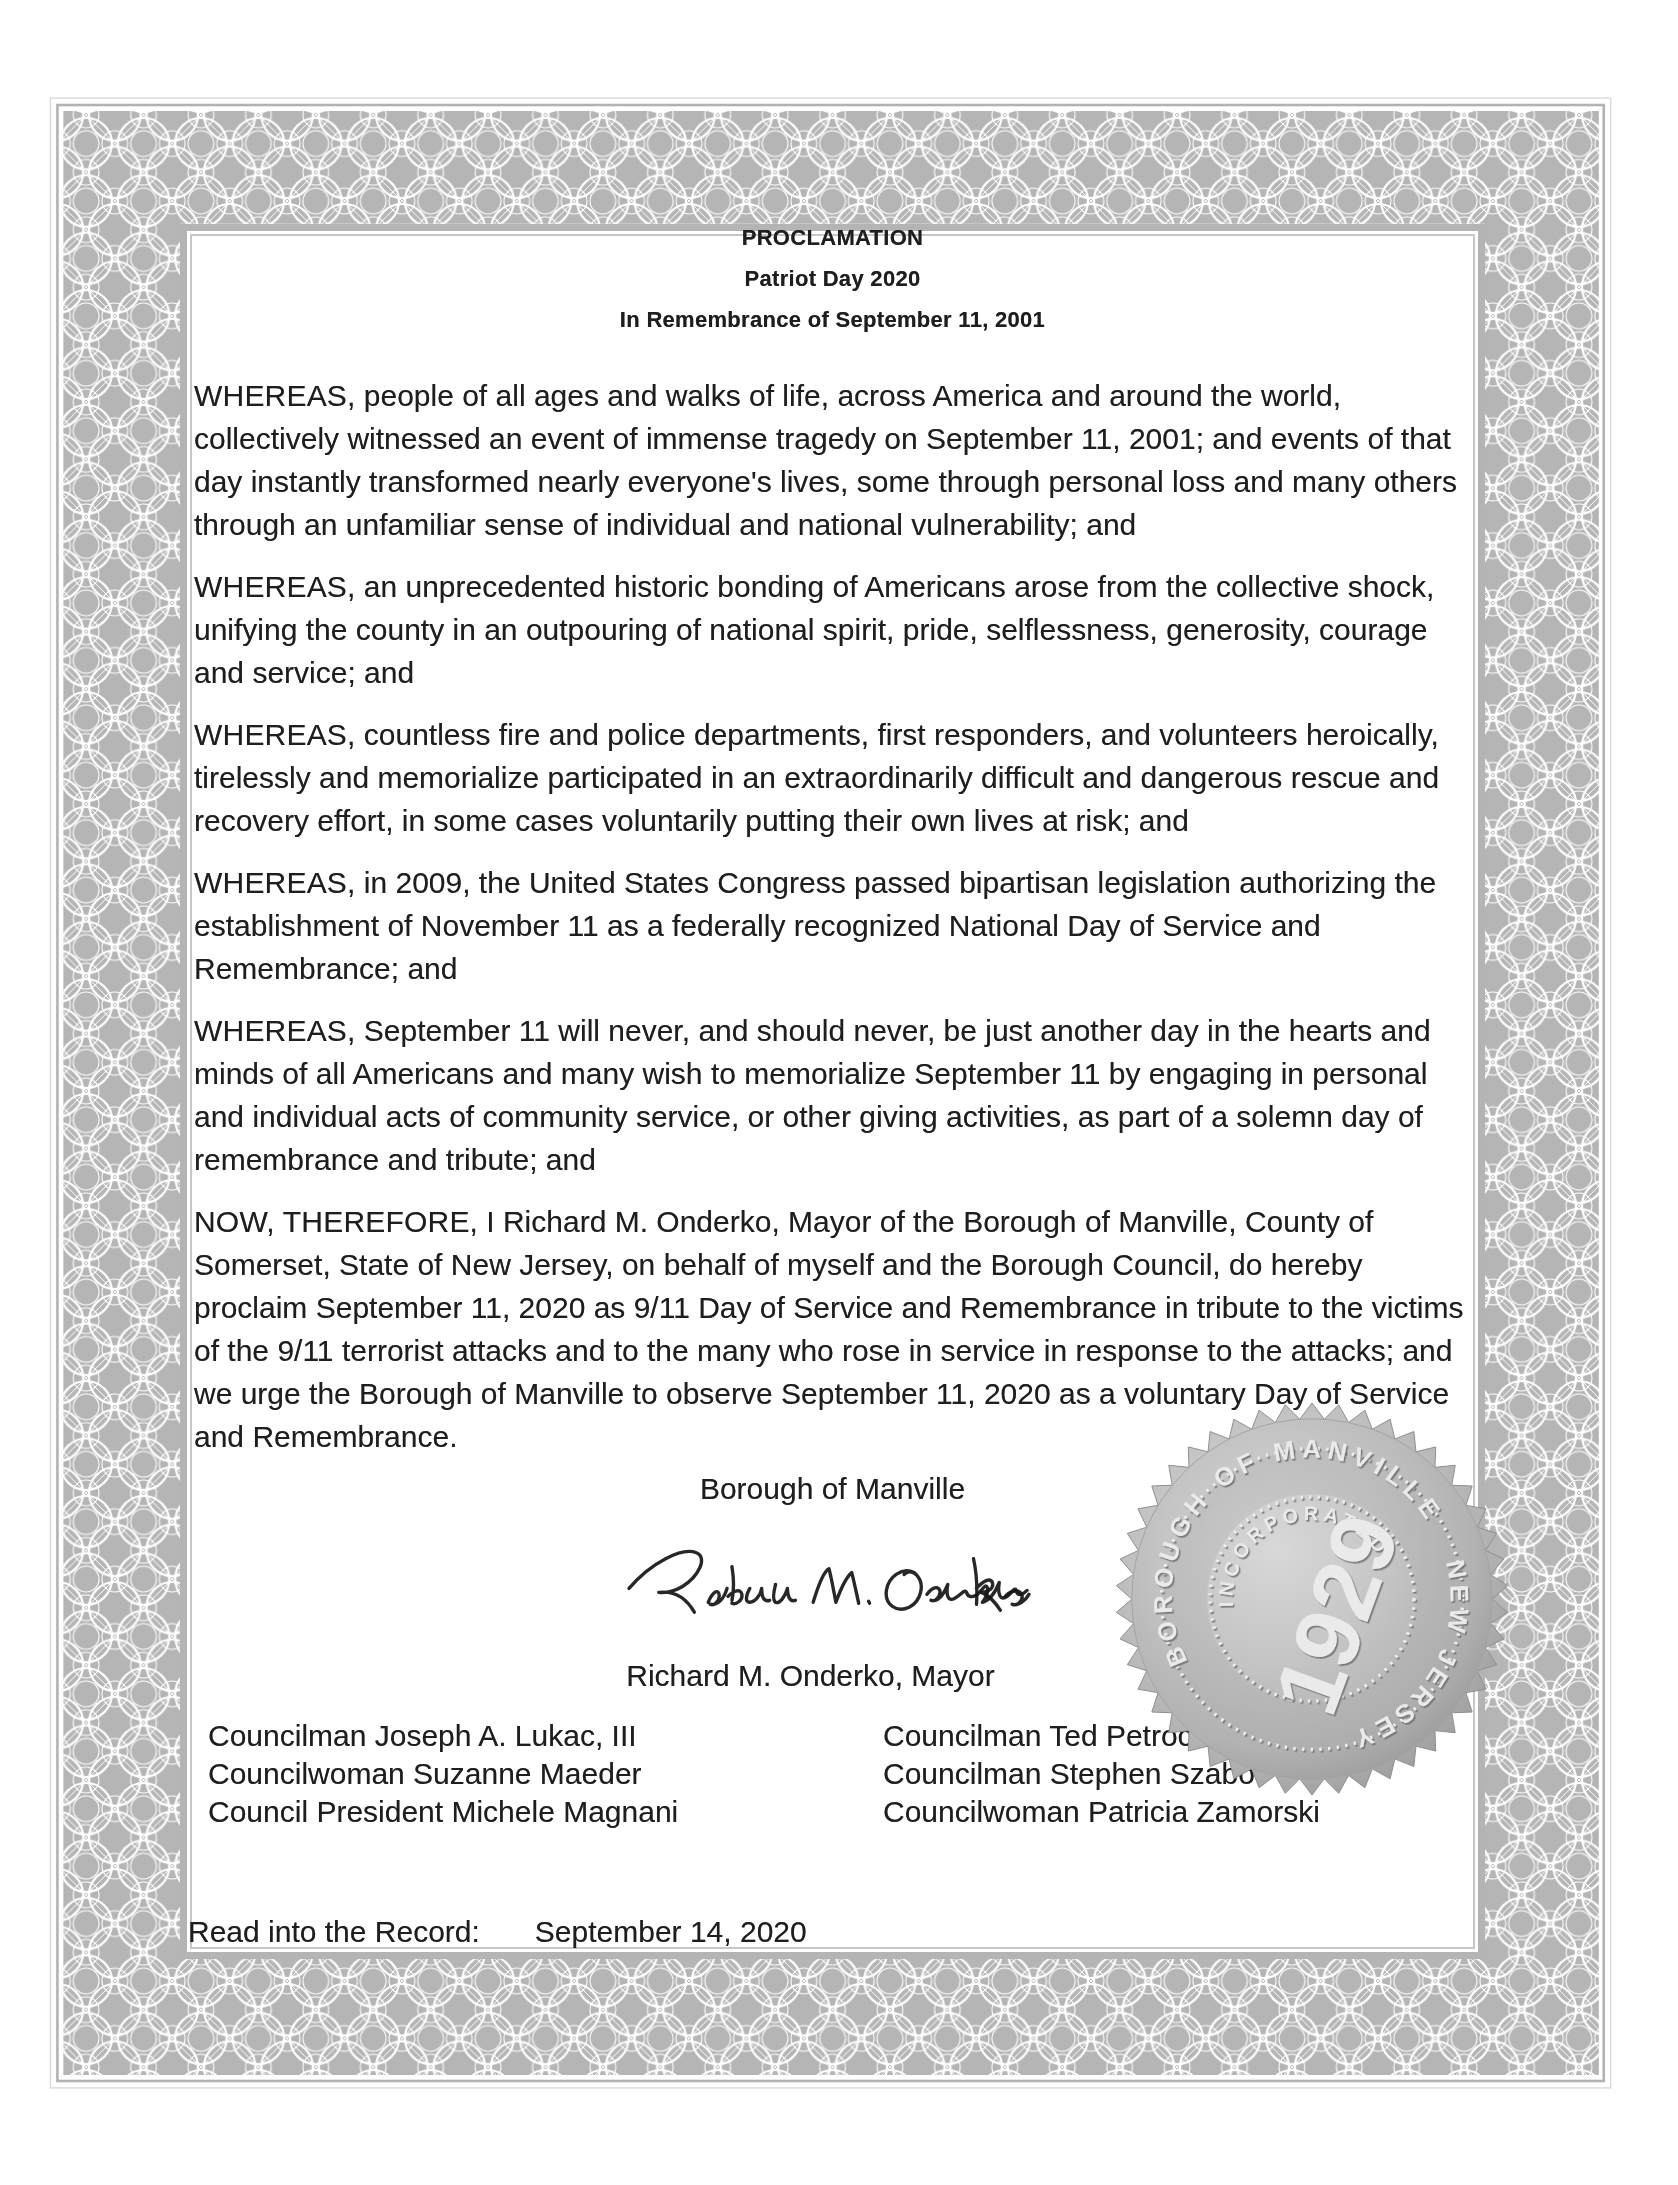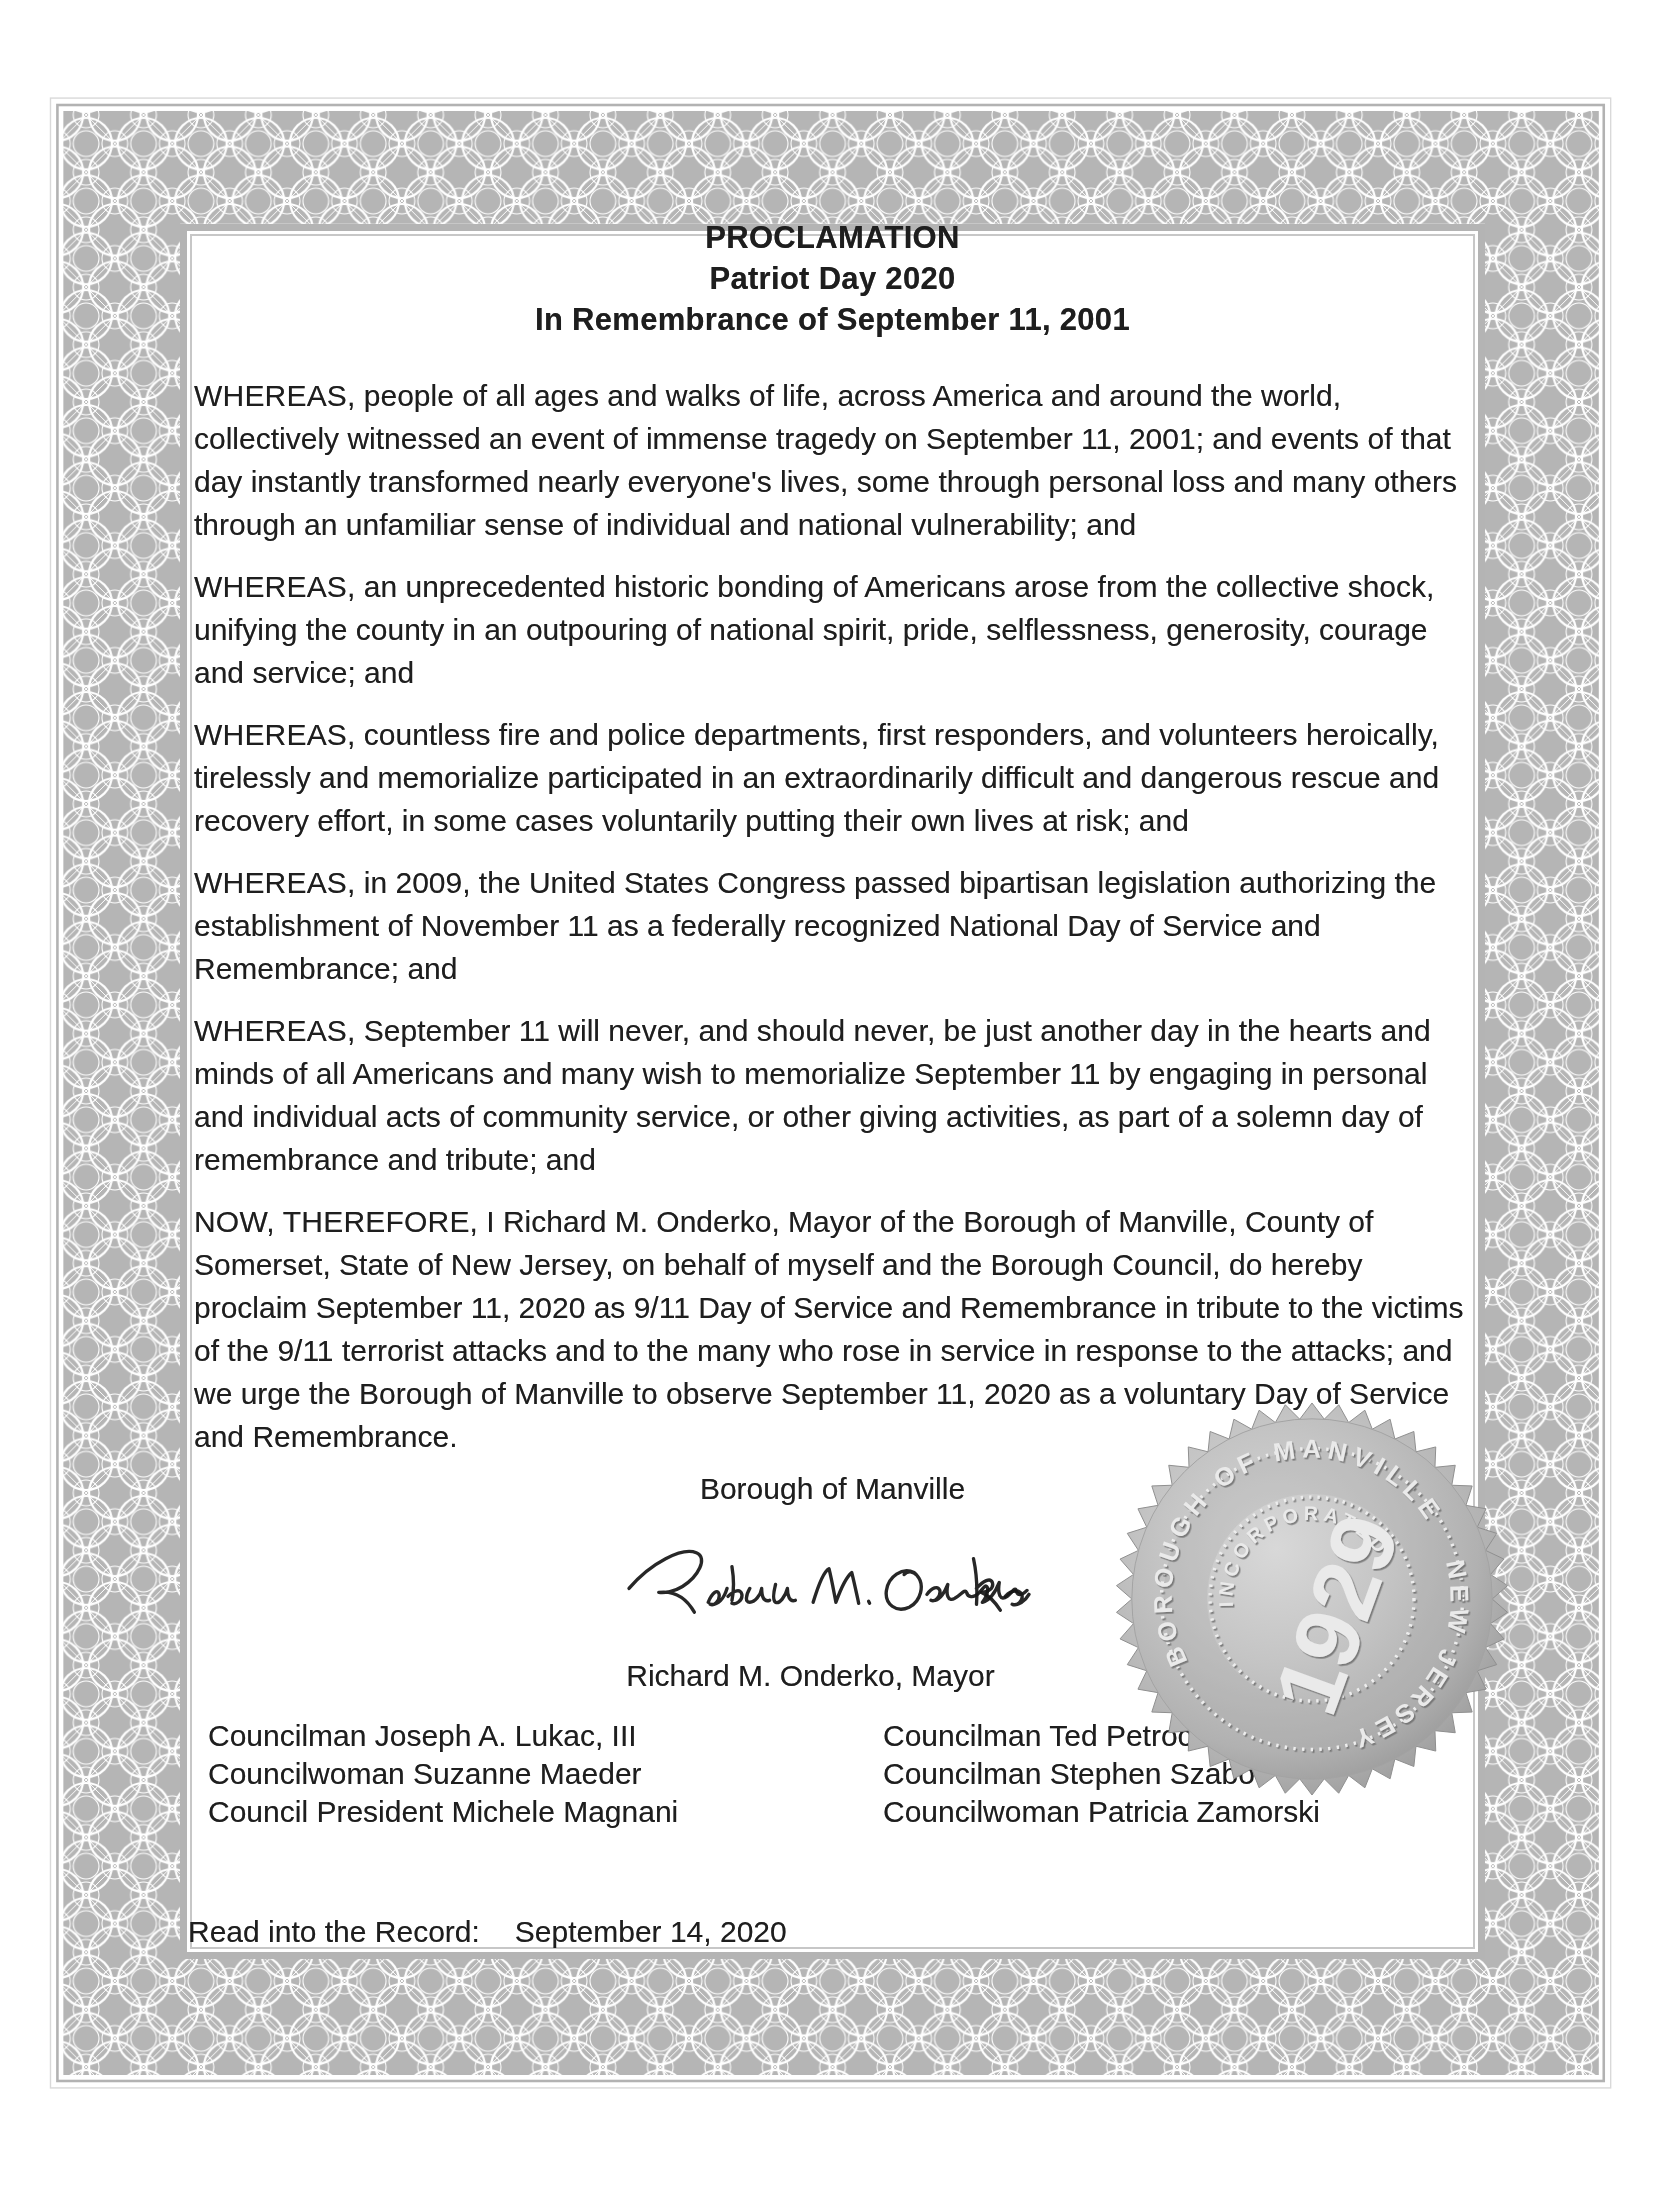--- a/index.html
+++ b/index.html
@@ -17,21 +17,21 @@
     background:#ffffff;z-index:2;
   }
   .cert-card::before{
     content:"";position:absolute;inset:0;border:7px solid #b4b4b4;pointer-events:none;z-index:1;
   }
   .cert-card::after{
     content:"";position:absolute;inset:10px;border:2px solid #c7c7c7;pointer-events:none;z-index:1;
   }
   .title-block{
     position:absolute;top:-7px;left:0;width:100%;
-    text-align:center;font-weight:bold;font-size:31px;line-height:41px;
+    text-align:center;font-weight:bold;font-size:22px;line-height:41px;
     letter-spacing:0.3px;z-index:3;
     text-shadow:0 0 0.5px rgba(30,30,30,.65);
   }
   .body-text{
     position:absolute;left:14px;top:150px;width:1287px;
     font-size:30px;line-height:43px;z-index:2;
     text-shadow:0 0 0.4px rgba(30,30,30,.55);
   }
   .para{margin:0 0 19px 0;}
   .line{white-space:nowrap;}
@@ -51,21 +51,21 @@
     position:absolute;top:1493px;left:0;width:100%;font-size:30px;line-height:38px;z-index:2;
     text-shadow:0 0 0.4px rgba(30,30,30,.55);
   }
   .council-col{position:absolute;top:0;white-space:nowrap;}
   .council-col.left{left:12px;padding-left:16px;}
   .council-col.right{left:703px;}
   .record-line{
     position:absolute;left:8px;top:1686px;font-size:30px;line-height:43px;z-index:2;white-space:nowrap;
     text-shadow:0 0 0.4px rgba(30,30,30,.55);
   }
-  .record-date{margin-left:35px;}
+  .record-date{margin-left:55px;}
   .seal-svg{position:absolute;left:1114px;top:1401px;width:396px;height:396px;z-index:5;}
   .seal-text{font-family:"Liberation Sans", sans-serif;font-weight:bold;fill:#eaeaea;}
 </style>
 </head>
 <body>
 
 <div class="page">
 
   <svg class="border-svg" viewBox="0 0 1695 2208" aria-hidden="true">
     <defs>

